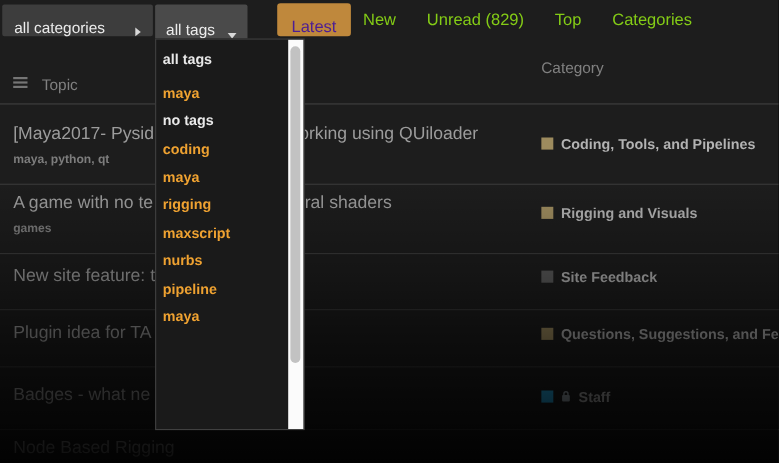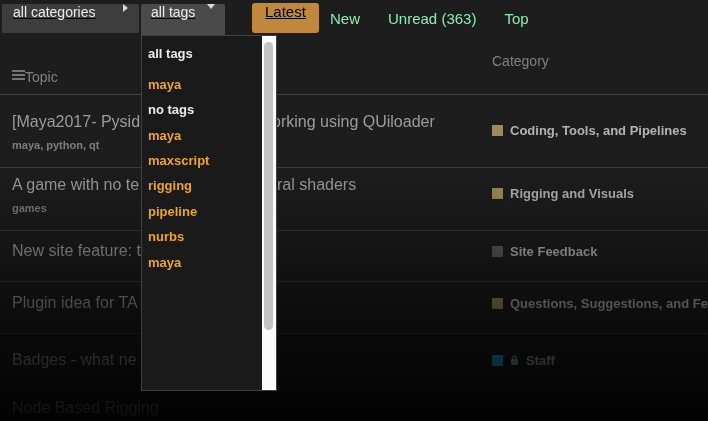--- a/index.html
+++ b/index.html
@@ -3,34 +3,34 @@
 <meta charset="utf-8">
 <style>
   html,body{margin:0;padding:0;background:#000;}
   .screen{
     position:relative;width:708px;height:421px;overflow:hidden;
     background:#1d1d1d;
     font-family:"Liberation Sans",sans-serif;
     -webkit-font-smoothing:antialiased;
   }
   
-  .btn{position:absolute;display:flex;align-items:flex-start;box-sizing:border-box;border-radius:2px;cursor:pointer;text-decoration:underline;}
+  .btn{position:absolute;display:flex;align-items:flex-end;box-sizing:border-box;border-radius:2px;cursor:pointer;}
   .btn-categories{left:2px;top:4px;width:137px;height:29px;background:#3d3d3d;padding:0 11px;justify-content:space-between;}
   .btn-categories span{font-size:14px;color:#ececec;}
   .caret-right{width:0;height:0;border-top:4px solid transparent;border-bottom:4px solid transparent;border-left:5px solid #d8d8d8;}
   .btn-tags{left:141px;top:4px;width:84px;height:31px;background:#4a4a4a;padding:0 10px;justify-content:space-between;border-radius:2px 2px 0 0;}
   .btn-tags span{font-size:14px;color:#ececec;}
   .caret-down{width:0;height:0;border-left:4.5px solid transparent;border-right:4.5px solid transparent;border-top:5px solid #d8d8d8;}
   .btn-latest{left:252px;top:3px;height:30px;background:#bf883c;padding:0 13px;border-radius:3px;}
-  .btn-latest span{font-size:15px;color:#000000;}
+  .btn-latest span{font-size:15px;color:#4c1d95;}
   .nav-links{position:absolute;left:330px;top:3px;height:30px;display:flex;gap:28px;align-items:center;}
-  .nav-links span{font-size:15px;color:#86efac;cursor:pointer;white-space:nowrap;}
+  .nav-links span{font-size:15px;color:#84cc16;cursor:pointer;white-space:nowrap;}
   
   .list-icon{position:absolute;left:12px;top:70px;width:13px;height:2px;background:#757575;box-shadow:0 4px 0 #757575,0 8px 0 #757575;}
-  .hdr-topic{position:absolute;left:25px;top:69px;font-size:14px;color:#808080;}
+  .hdr-topic{position:absolute;left:38px;top:69px;font-size:14px;color:#808080;}
   .hdr-category{position:absolute;left:492px;top:53px;font-size:14px;color:#808080;}
   .hdr-line{position:absolute;left:0;top:94px;width:708px;height:1px;background:#414141;}
   
   .row{position:absolute;left:0;width:708px;z-index:1;}
   .r1{top:113px}.r2{top:176px}.r3{top:242px}.r4{top:294px}.r5{top:351px}.r6{top:399px}
   .t-left{position:absolute;left:12px;top:0;font-size:16px;line-height:18px;color:#9c9c9c;white-space:nowrap;cursor:pointer;}
   .t-right{position:absolute;left:277px;top:0;font-size:16px;line-height:18px;color:#9c9c9c;white-space:nowrap;cursor:pointer;}
   .r1 .t-right{left:272px;}
   .t-tags{position:absolute;left:12px;top:26px;font-size:11px;font-weight:bold;color:#7d7d7d;cursor:pointer;}
   .cat{position:absolute;left:492px;top:2px;display:flex;align-items:center;gap:7px;width:216px;overflow:hidden;white-space:nowrap;cursor:pointer;}
@@ -68,22 +68,23 @@
   </div>
   <div class="btn btn-tags">
     <span>all tags</span>
     <i class="caret-down"></i>
   </div>
   <div class="btn btn-latest">
     <span>Latest</span>
   </div>
   <div class="nav-links">
     <span>New</span>
-    <span>Unread (363)</span>
+    <span>Unread (829)</span>
     <span>Top</span>
+    <span>Categories</span>
   </div>
 
   <i class="list-icon"></i>
   <div class="hdr-topic">Topic</div>
   <div class="hdr-category">Category</div>
   <div class="hdr-line"></div>
 
   <div class="row r1 has-tags">
     <span class="t-left">[Maya2017- Pysid</span>
     <span class="t-right">orking using QUiloader</span>
@@ -143,25 +144,26 @@
     <span class="t-left">Node Based Rigging</span>
   </div>
 
   <div class="fade"></div>
 
   <div class="dropdown">
     <div class="dd-list">
       <div class="dd-item special">all tags</div>
       <div class="dd-item tag">maya</div>
       <div class="dd-item special">no tags</div>
+      <div class="dd-item tag">coding</div>
       <div class="dd-item tag">maya</div>
+      <div class="dd-item tag">rigging</div>
       <div class="dd-item tag">maxscript</div>
-      <div class="dd-item tag">rigging</div>
+      <div class="dd-item tag">nurbs</div>
       <div class="dd-item tag">pipeline</div>
-      <div class="dd-item tag">nurbs</div>
       <div class="dd-item tag">maya</div>
     </div>
     <div class="dd-scrollbar">
       <div class="dd-thumb"></div>
     </div>
   </div>
 
 </div>
 
 </body></html>

